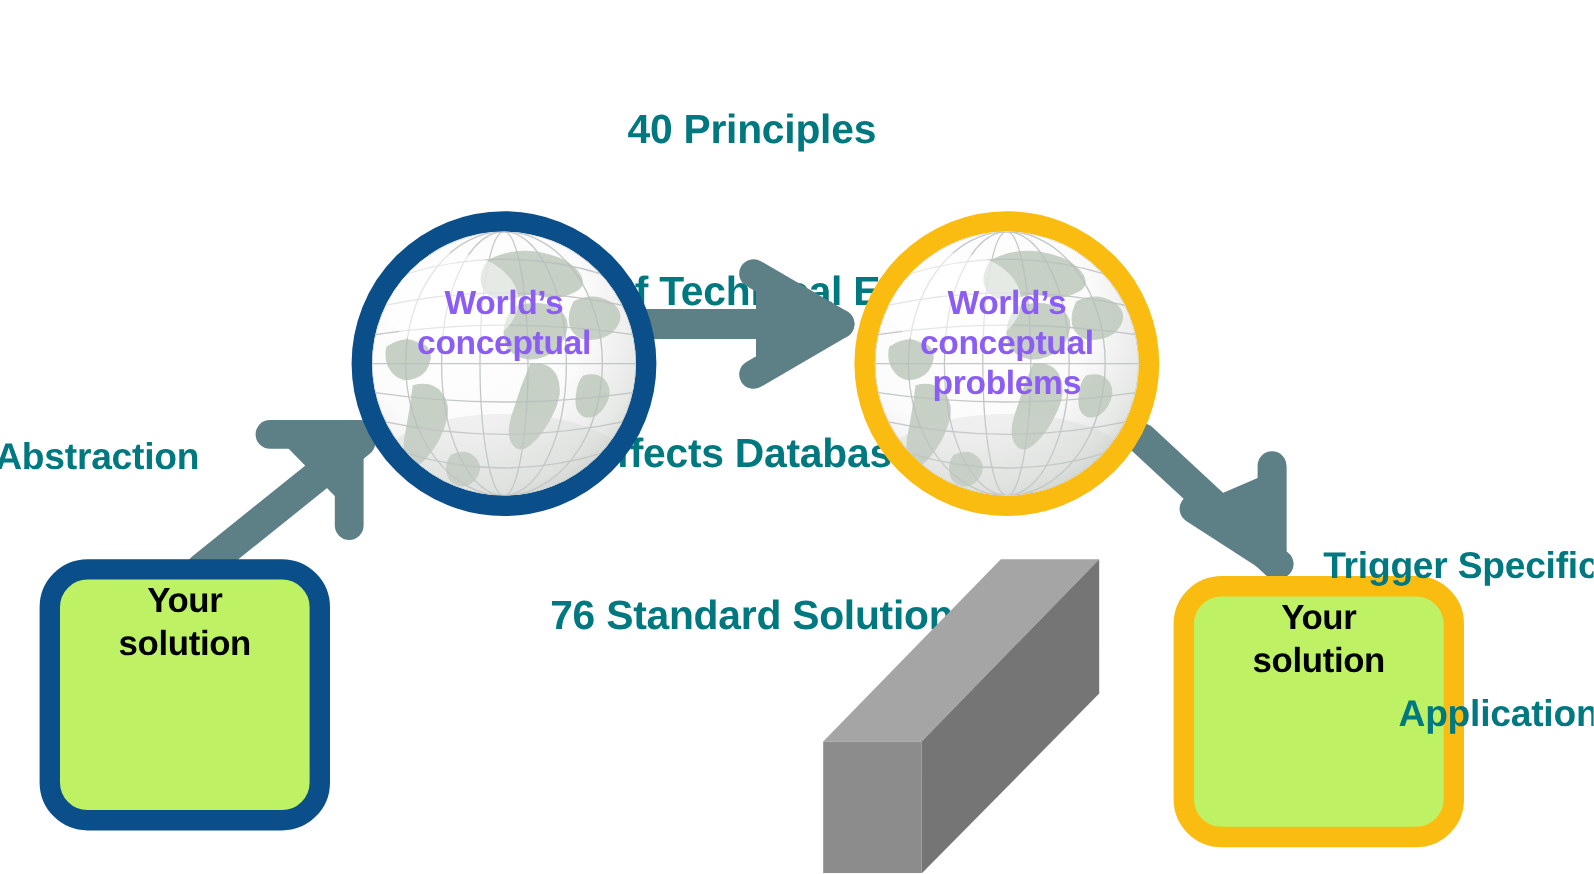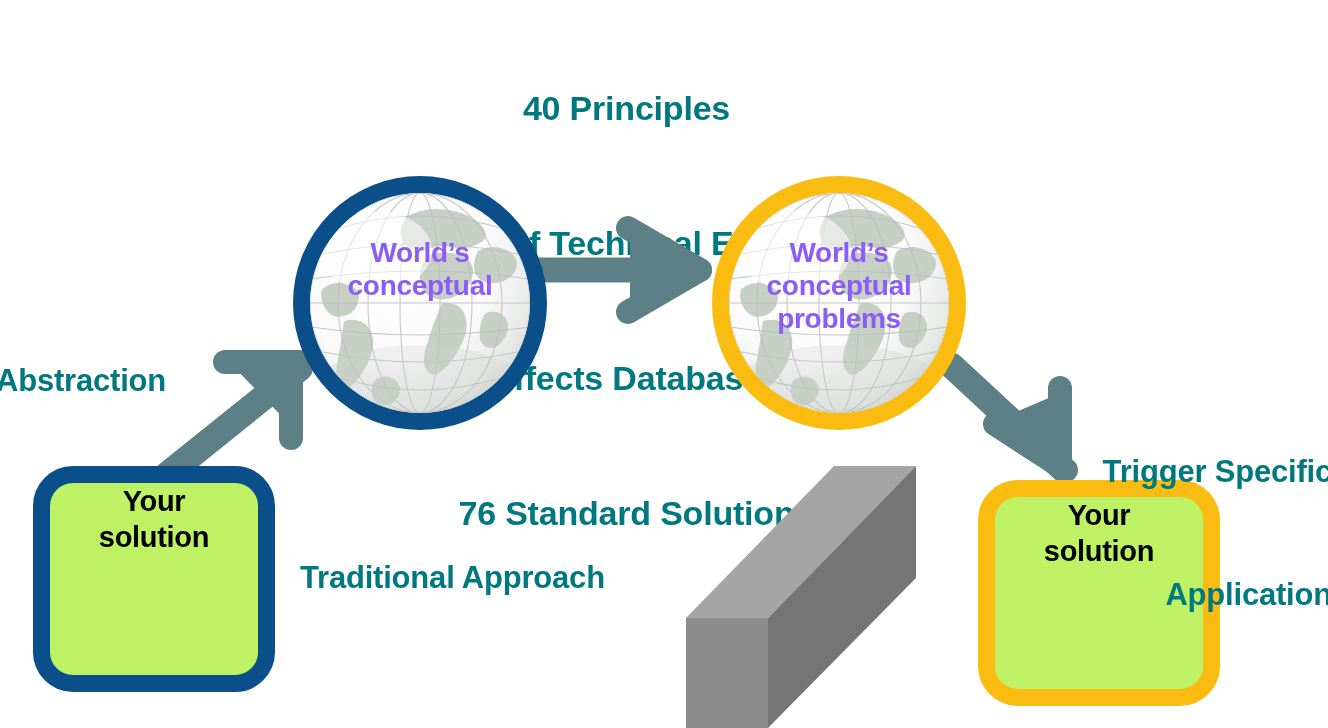--- a/index.html
+++ b/index.html
@@ -318,15 +318,14 @@
     </div>
   </div>
 
   <div id="abstraction-label" class="teal-text">Abstraction</div>
 
   <div id="trigger-label" class="teal-text">
     <span class="tl-line">Trigger Specific</span>
     <span class="tl-line">Application</span>
   </div>
 
-  <div id="traditional-label" class="teal-text">Traditional Approach</div>
 
 </div>
 
 </body></html>

